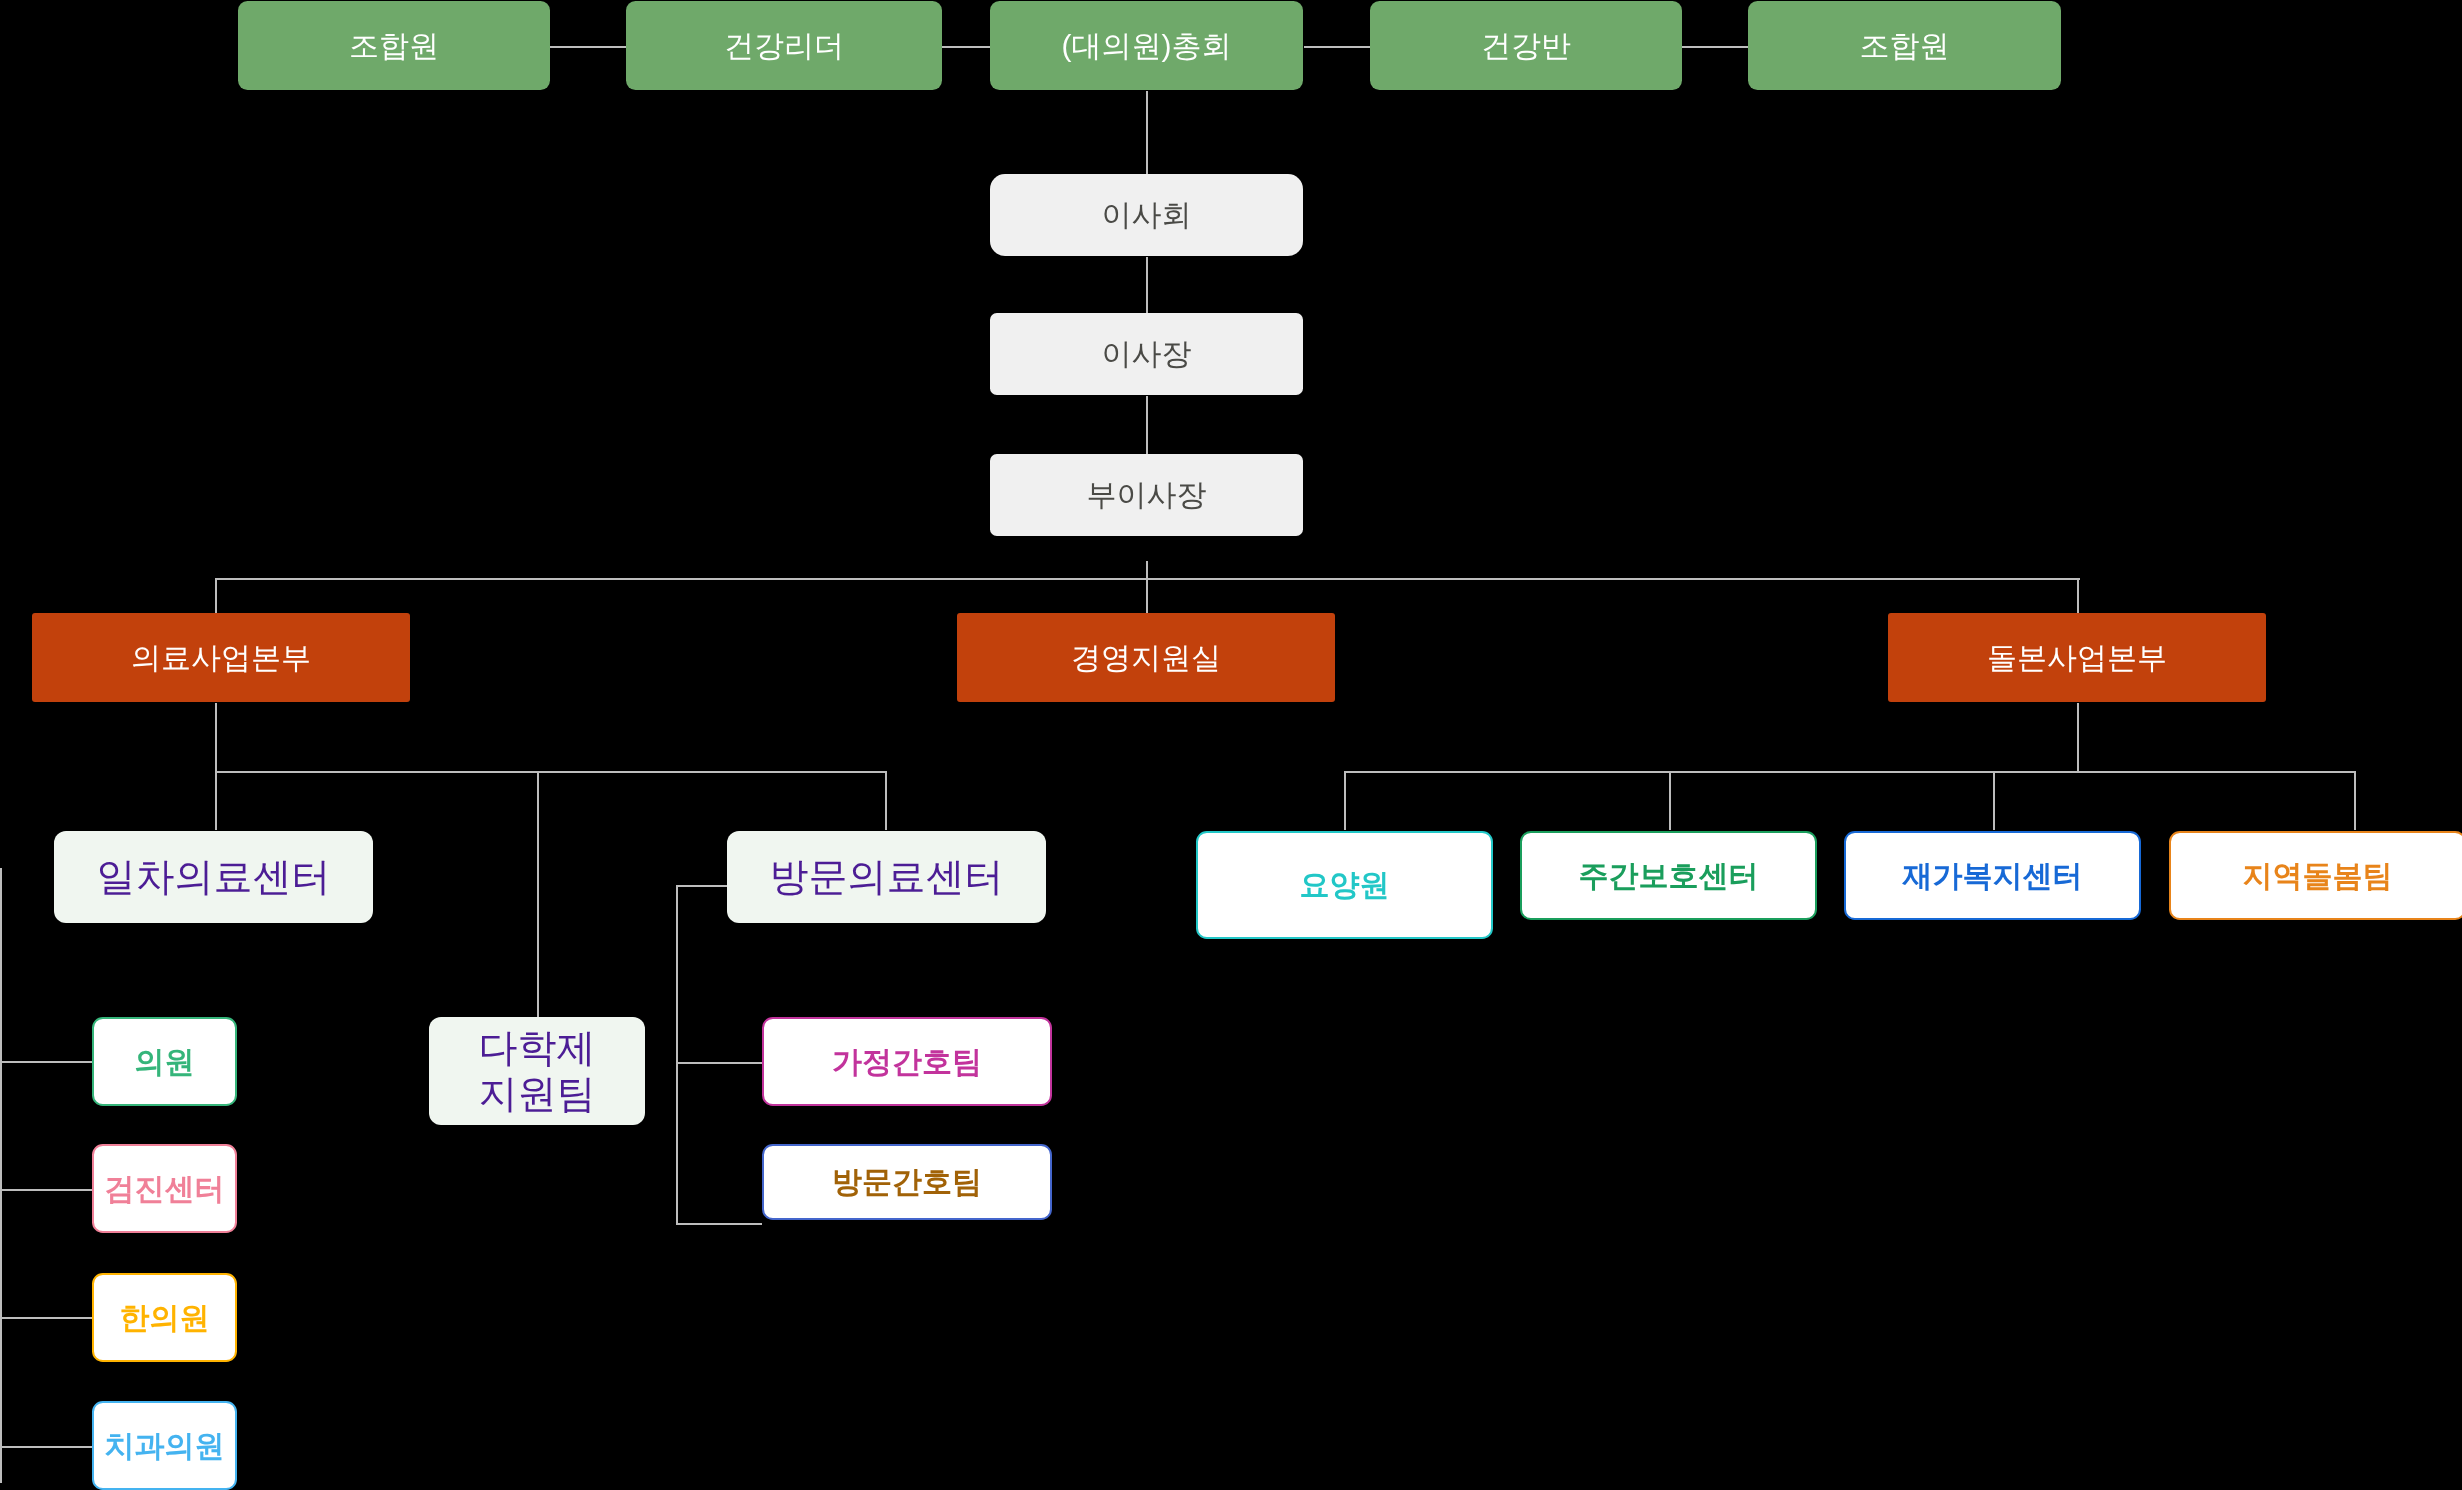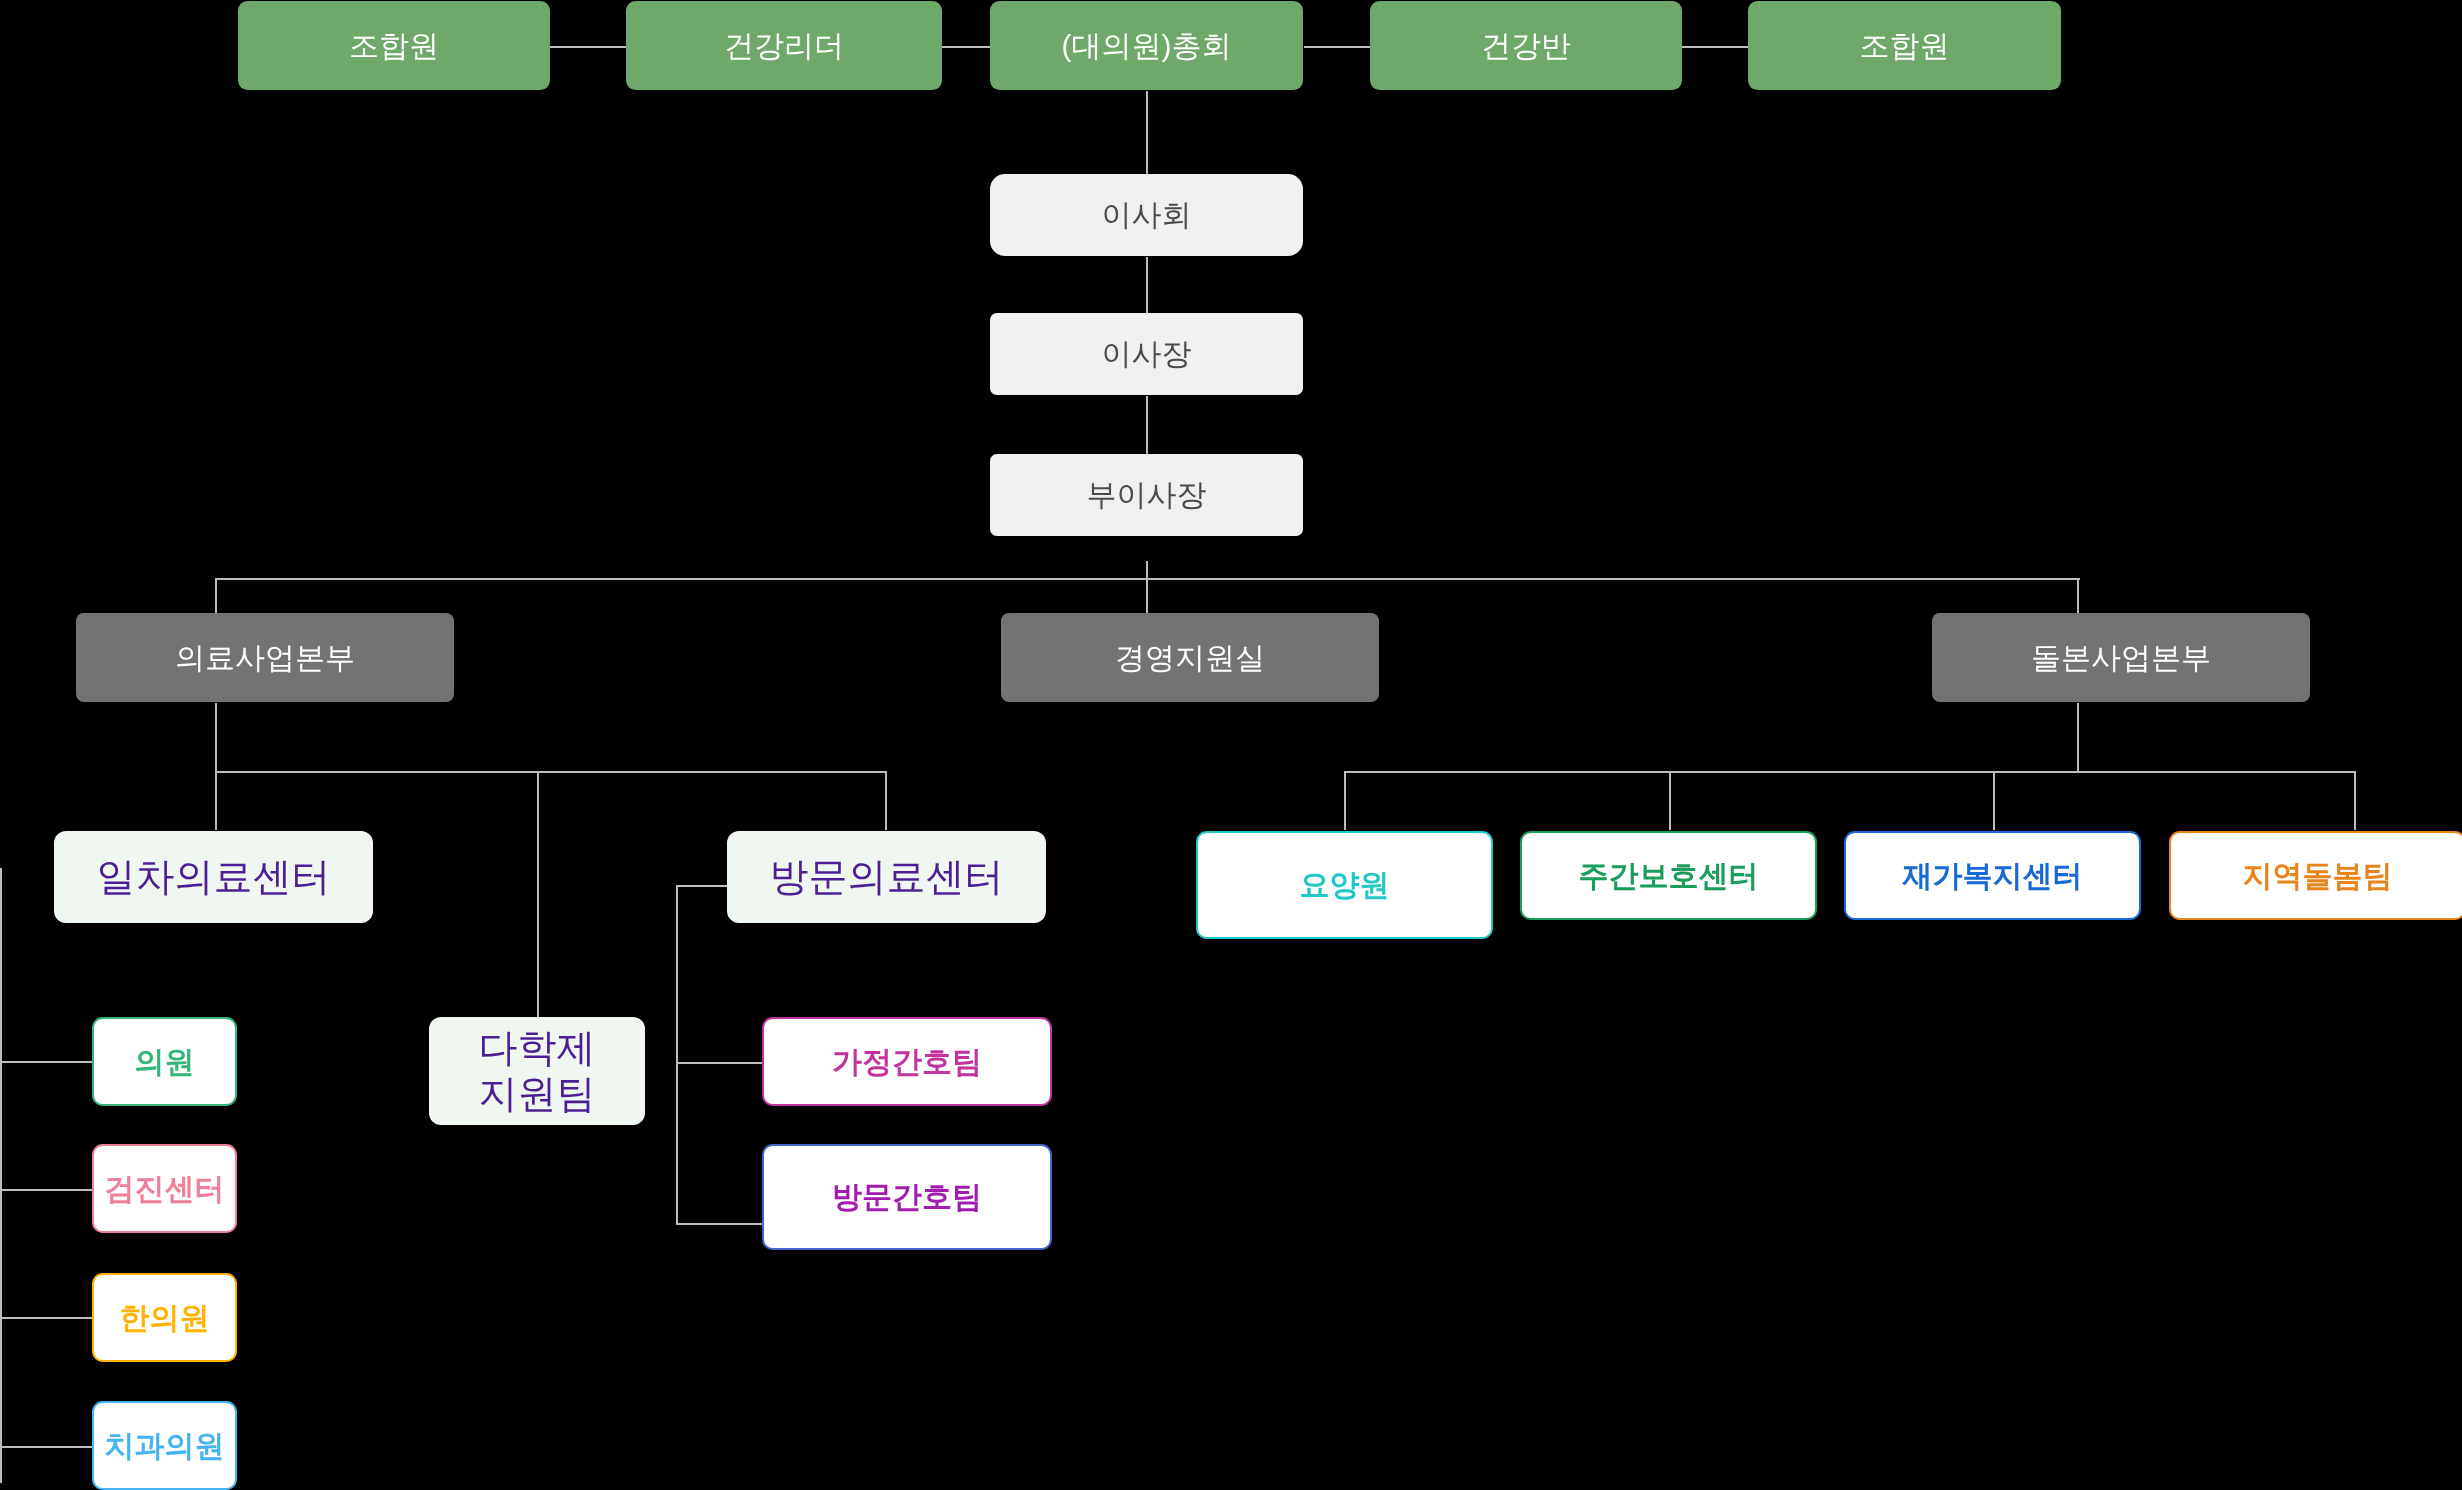--- a/index.html
+++ b/index.html
@@ -39,26 +39,25 @@
   
   .n-grey {
     background: #F0F0F0;
     color: #4A4A46;
     font-size: 30px;
     font-weight: 400;
     border-radius: 6.8px;
   }
   
   .n-dark {
-    background: #737373;
+    background: #c2410c;
     color: #FFFFFF;
     font-size: 30px;
     font-weight: 400;
-    border-radius: 8px;
-    margin-left: 44px;
+    border-radius: 3px;
   }
   
   .n-mint {
     background: #F0F6F0;
     color: #4c1d95;
     font-size: 39px;
     font-weight: 400;
     border-radius: 12px;
   }
   
@@ -140,21 +139,21 @@
   <div class="node n-mint" style="left:429px;top:1017px;width:216px;height:108px;">다학제
 지원팀</div>
   <div class="node n-mint" style="left:727px;top:831px;width:319px;height:92px;">방문의료센터</div>
 
   <div class="node n-leaf" style="left:92px;top:1017px;width:145px;height:89px;border-color:#35B57A;color:#35B57A;">의원</div>
   <div class="node n-leaf" style="left:92px;top:1144px;width:145px;height:89px;border-color:#F08098;color:#F08098;">검진센터</div>
   <div class="node n-leaf" style="left:92px;top:1273px;width:145px;height:89px;border-color:#FFB300;color:#FFB300;">한의원</div>
   <div class="node n-leaf" style="left:92px;top:1401px;width:145px;height:89px;border-color:#44B3F0;color:#44B3F0;">치과의원</div>
 
   <div class="node n-leaf" style="left:762px;top:1017px;width:290px;height:89px;border-color:#C2339C;color:#C2339C;">가정간호팀</div>
-  <div class="node n-leaf" style="left:762px;top:1144px;width:290px;height:106px;border-color:#4466CC;color:#a21caf;">방문간호팀</div>
+  <div class="node n-leaf" style="left:762px;top:1144px;width:290px;height:76px;border-color:#4466CC;color:#a16207;">방문간호팀</div>
 
   <div class="node n-leaf" style="left:1196px;top:831px;width:297px;height:108px;border-color:#22C7C7;color:#22C7C7;">요양원</div>
   <div class="node n-leaf" style="left:1520px;top:831px;width:297px;height:89px;border-color:#1A9E5C;color:#1A9E5C;">주간보호센터</div>
   <div class="node n-leaf" style="left:1844px;top:831px;width:297px;height:89px;border-color:#1769D6;color:#1769D6;">재가복지센터</div>
   <div class="node n-leaf" style="left:2169px;top:831px;width:297px;height:89px;border-color:#E8841A;color:#E8841A;">지역돌봄팀</div>
 
 </div>
 
 
 </body></html>

